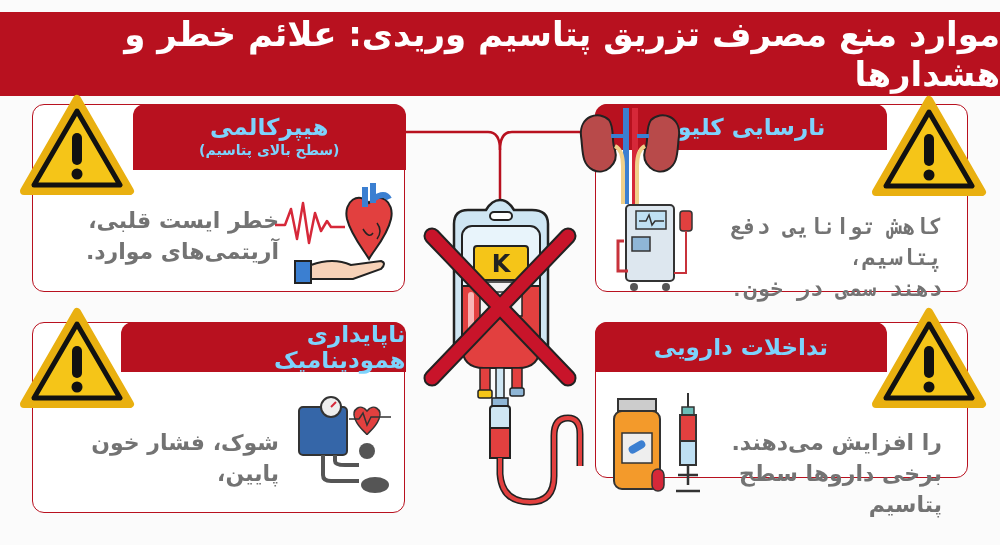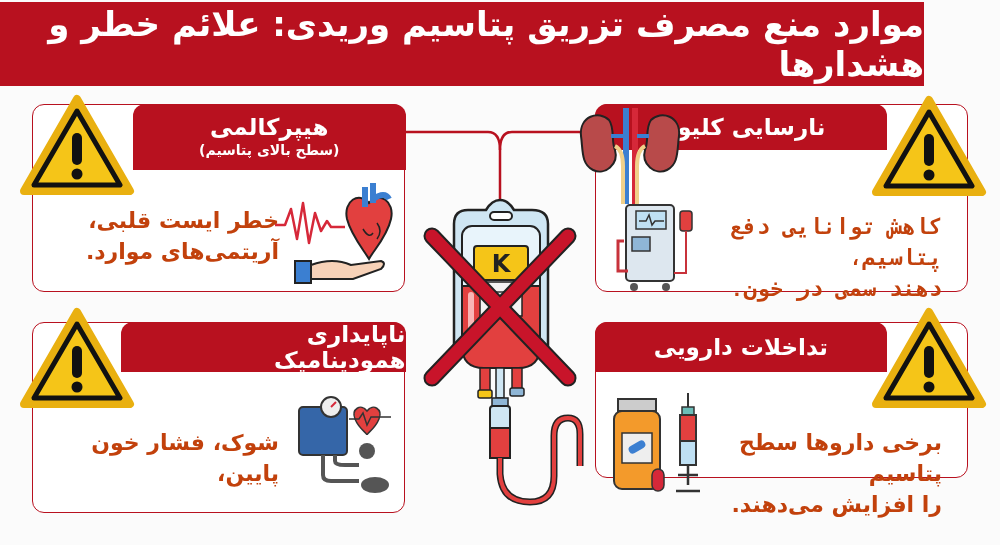--- a/index.html
+++ b/index.html
@@ -1,41 +1,41 @@
 <!DOCTYPE html>
 <html><head>
 <meta charset="utf-8">
 <style>
   * { box-sizing: border-box; margin: 0; padding: 0; }
   html, body { width: 1000px; height: 545px; overflow: hidden; background: #fbfbfb; }
   body { position: relative; font-family: "DejaVu Sans", sans-serif; }
 
   .header {
-    position: absolute; left: 0; top: 2px; width: 924px; height: 84px;
+    position: absolute; left: 0; top: 12px; width: 1000px; height: 84px;
     background: #b8111f; display: flex; align-items: center; justify-content: center;
   }
   .header h1 {
     color: #ffffff; font-size: 34px; font-weight: bold; direction: rtl;
     font-family: "DejaVu Sans", sans-serif; letter-spacing: 0;
   }
 
   .card {
     position: absolute; width: 373px; background: #ffffff;
     border: 1.5px solid #b8111f; border-radius: 12px;
   }
   .card-head {
     position: absolute; top: -1.5px; height: 46px; background: #b8111f;
     border-radius: 12px 12px 0 0; display: flex; flex-direction: column;
-    align-items: center; justify-content: center; color: #ffffff; direction: rtl;
+    align-items: center; justify-content: center; color: #7dd3fc; direction: rtl;
     font-weight: bold;
   }
   .card-head .t1 { font-size: 23px; line-height: 26px; }
   .card-head .t2 { font-size: 14px; line-height: 20px; }
   .card-body {
-    position: absolute; direction: rtl; color: #c2410c; font-size: 22px;
+    position: absolute; direction: rtl; color: #737373; font-size: 22px;
     font-weight: bold; line-height: 31px; text-align: right;
   }
 
   .warn { position: absolute; width: 118px; height: 104px; }
 
   .connector { position: absolute; }
   .iv { position: absolute; }
   .icon { position: absolute; }
 </style>
 </head>
@@ -145,22 +145,22 @@
     <rect x="54" y="40" width="10" height="32" rx="5" fill="#111"></rect>
     <circle cx="59" cy="81" r="5.5" fill="#111"></circle>
   </svg>
 </div>
 
 <div class="card" style="left:595px;top:322px;height:156px;">
   <div class="card-head" style="left:-1.5px;right:80px;height:50px;">
     <span class="t1">تداخلات دارویی</span>
   </div>
   <div class="card-body" style="right:25px;top:104px;width:230px;">
+    <div>را افزایش می‌دهند.</div>
     <div>برخی داروها سطح پتاسیم</div>
-    <div>را افزایش می‌دهند.</div>
   </div>
   <svg class="icon" style="left:16px;top:68px;" width="100" height="110" viewBox="0 0 100 110">
     <rect x="6" y="8" width="38" height="12" fill="#ccc" stroke="#333" stroke-width="2"></rect>
     <rect x="2" y="20" width="46" height="78" rx="8" fill="#f39a2b" stroke="#333" stroke-width="2"></rect>
     <rect x="10" y="42" width="30" height="30" fill="#eee" stroke="#333" stroke-width="1.5"></rect>
     <rect x="16" y="52" width="18" height="8" rx="4" fill="#3b7fd1" transform="rotate(-30 25 56)"></rect>
     <rect x="40" y="78" width="12" height="22" rx="6" fill="#d62839" stroke="#333" stroke-width="1.5"></rect>
     <path d="M76 2 V16" stroke="#333" stroke-width="2"></path>
     <rect x="70" y="16" width="12" height="8" fill="#6bbdb8" stroke="#333" stroke-width="1.5"></rect>
     <rect x="68" y="24" width="16" height="50" fill="#e2403f" stroke="#333" stroke-width="2"></rect>

